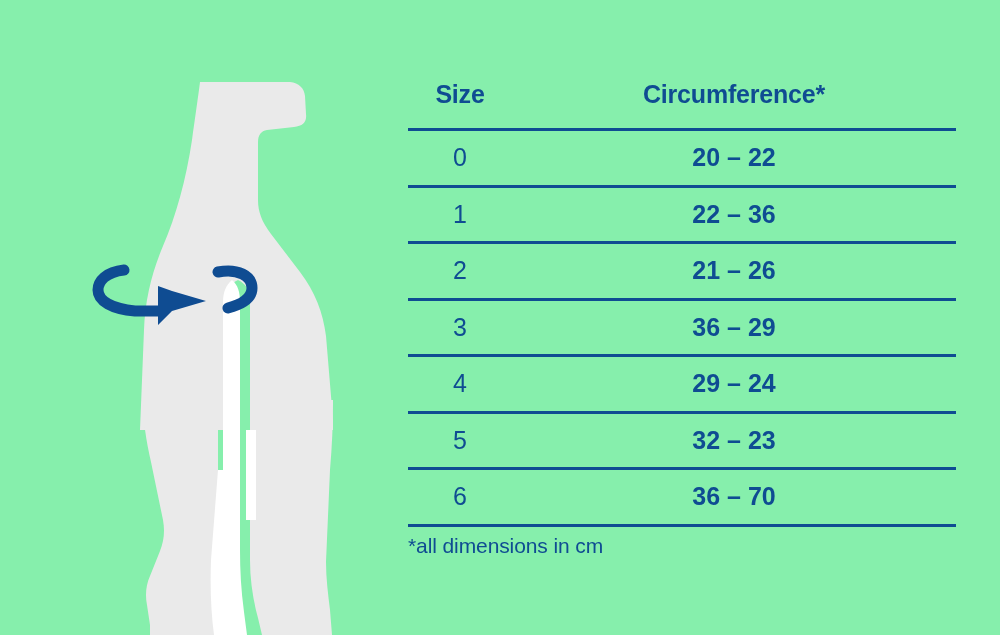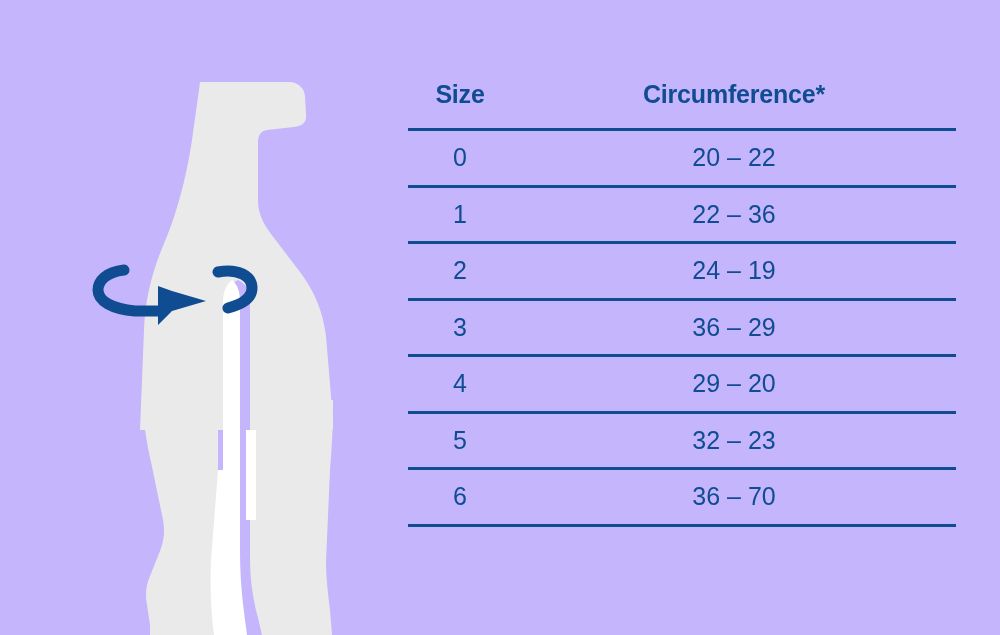--- a/index.html
+++ b/index.html
@@ -12,21 +12,21 @@
     background: #ffffff;
     font-family: "Liberation Sans", sans-serif;
     overflow: hidden;
     position: relative;
   }
 
   #page {
     position: relative;
     width: 1000px;
     height: 635px;
-    background: #c4b5fd;
+    background: #86efac;
   }
 
   
   #illustration {
     position: absolute;
     left: 0px;
     top: 0px;
     width: 400px;
     height: 635px;
   }
@@ -73,21 +73,21 @@
     height: 53.5px;
     vertical-align: middle;
     border-top: 3px solid #0f4c92;
   }
 
   table.sizes tbody tr:last-child td {
     border-bottom: 3px solid #0f4c92;
   }
 
   table.sizes tbody td.col-size { width: 104px; }
-  table.sizes tbody td.col-circ { width: 444px; }
+  table.sizes tbody td.col-circ { width: 444px; font-weight: bold; }
 
   #footnote {
     position: absolute;
     left: 408px;
     top: 534px;
     font-size: 21px;
     color: #0f4c92;
     letter-spacing: -0.1px;
     white-space: nowrap;
   }
@@ -233,36 +233,37 @@
         <tr>
           <td class="col-size">0</td>
           <td class="col-circ">20 – 22</td>
         </tr>
         <tr>
           <td class="col-size">1</td>
           <td class="col-circ">22 – 36</td>
         </tr>
         <tr>
           <td class="col-size">2</td>
-          <td class="col-circ">24 – 19</td>
+          <td class="col-circ">21 – 26</td>
         </tr>
         <tr>
           <td class="col-size">3</td>
           <td class="col-circ">36 – 29</td>
         </tr>
         <tr>
           <td class="col-size">4</td>
-          <td class="col-circ">29 – 20</td>
+          <td class="col-circ">29 – 24</td>
         </tr>
         <tr>
           <td class="col-size">5</td>
           <td class="col-circ">32 – 23</td>
         </tr>
         <tr>
           <td class="col-size">6</td>
           <td class="col-circ">36 – 70</td>
         </tr>
       </tbody>
     </table>
   </div>
 
+  <div id="footnote">*all dimensions in cm</div>
 
 </div>
 
 </body></html>

